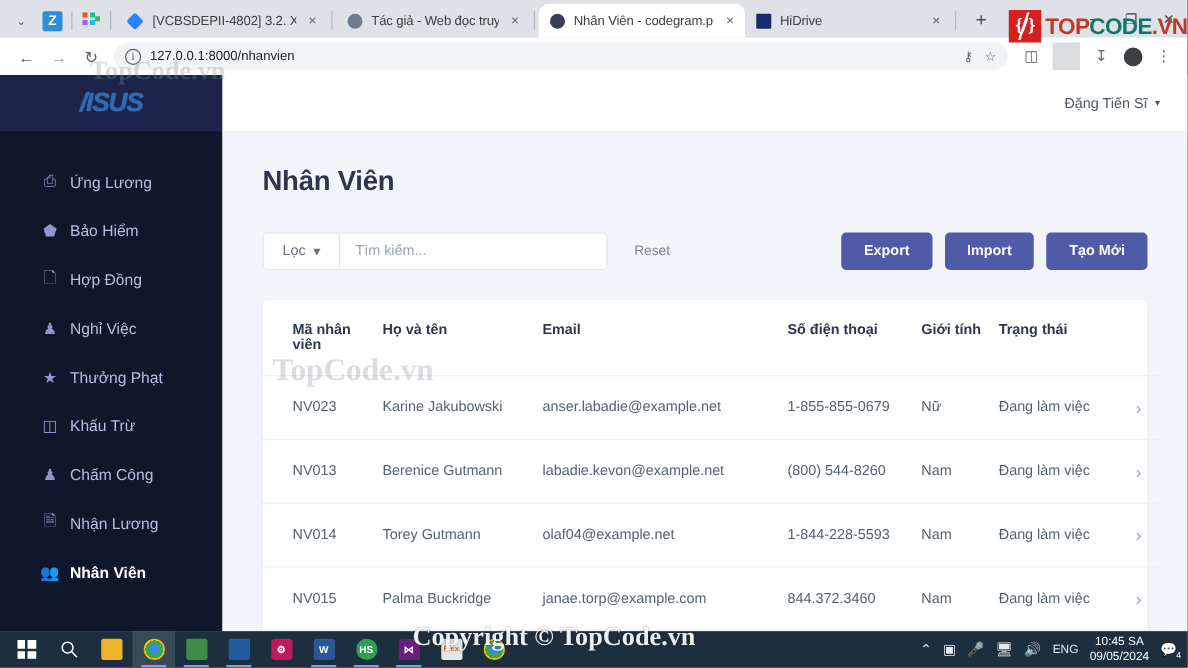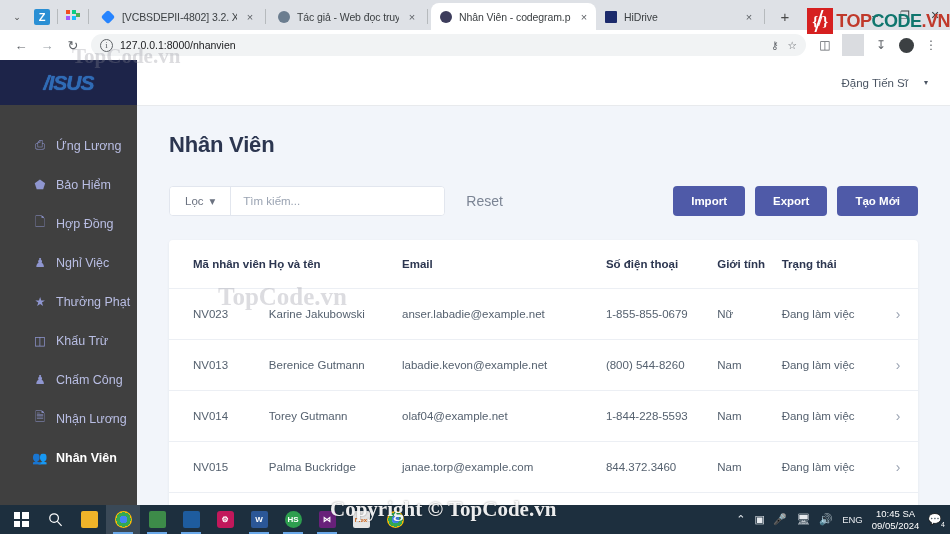--- a/index.html
+++ b/index.html
@@ -100,21 +100,21 @@
   .wm-url {
     position: absolute; left: 72px; top: 44px; font-size: 21px; color: rgba(140,140,150,0.30);
     font-family: "Liberation Serif", serif; font-weight: bold; letter-spacing: 0px;
     pointer-events: none; z-index: 5;
   }
 
   
   .viewport { display: flex; height: 445px; background: #f2f5fa; position: relative; }
 
   
-  .sidebar { width: 137px; background: #404040; flex: none; position: relative; }
+  .sidebar { width: 178px; background: #0f172a; flex: none; position: relative; }
   .brand {
     height: 45px; background: #1d2449; display: flex; align-items: center; justify-content: center;
   }
   .asus-logo {
     font-family: "Liberation Sans", sans-serif; font-size: 21px; font-weight: bold;
     color: #2f6bb5; letter-spacing: -1px; font-style: italic;
     text-shadow: 0 0 1px #3d7fd4;
   }
   .nav { padding-top: 21px; }
   .nav-item {
@@ -127,38 +127,38 @@
                   justify-content: center; color: #8f96d0; }
   .nav-item.active .ic { color: #ffffff; }
 
   
   .main { flex: 1; background: #f2f5fa; overflow: hidden; position: relative; }
   .topbar {
     height: 46px; background: #fff; display: flex; align-items: center;
     padding: 0 22px 0 20px; border-bottom: 1px solid #e8eaed;
   }
   .company { font-size: 11.5px; color: #6b7280; }
-  .user { margin-left: auto; font-size: 11.5px; color: #4b5563; display: flex; align-items: center; gap: 16px; }
+  .user { margin-left: auto; font-size: 11.5px; color: #4b5563; display: flex; align-items: center; gap: 6px; }
   .caret { font-size: 8px; }
 
   .content { padding: 26px 32px 0 32px; }
   .page-title { font-size: 22px; font-weight: bold; color: #2c3650; margin-bottom: 28px; letter-spacing: -0.2px; }
 
   .controls { display: flex; align-items: center; margin-bottom: 24px; }
   .searchgroup { display: flex; height: 30px; border: 1px solid #e2e6ee; border-radius: 4px; background: #fff; overflow: hidden; }
   .filter-btn {
     display: flex; align-items: center; gap: 6px; padding: 0 15px;
     font-size: 11.5px; color: #6b7280; border-right: 1px solid #e2e6ee; background: #fff;
   }
   .search-input {
     width: 213px; border: none; outline: none; padding: 0 12px; font-size: 11.5px;
     color: #333; font-family: "Liberation Sans", sans-serif; background: #fff;
   }
   .search-input::placeholder { color: #9aa3b2; }
-  .reset-link { font-size: 14px; color: #7b8494; margin-left: 21px; }
+  .reset-link { font-size: 11px; color: #7b8494; margin-left: 21px; }
   .btn-group { margin-left: auto; display: flex; gap: 10px; }
   .btn {
     background: #4f5aa8; color: #fff; font-size: 11.5px; font-weight: bold;
     padding: 0 18px; height: 30px; border-radius: 4px; border: none;
     display: flex; align-items: center; justify-content: center;
     font-family: "Liberation Sans", sans-serif;
   }
 
   
   .card { background: #fff; border-radius: 4px; box-shadow: 0 1px 3px rgba(30,40,70,0.07); }
@@ -354,22 +354,22 @@
         <div class="controls">
           <div class="searchgroup">
             <div class="filter-btn">
               <span>Lọc</span>
               <span>▾</span>
             </div>
             <input class="search-input" type="text" placeholder="Tìm kiếm..." style="">
           </div>
           <span class="reset-link">Reset</span>
           <div class="btn-group">
+            <button class="btn">Export</button>
             <button class="btn">Import</button>
-            <button class="btn">Export</button>
             <button class="btn">Tạo Mới</button>
           </div>
         </div>
 
         <div class="card">
           <table>
             <thead>
               <tr>
                 <th class="c0">Mã nhân viên</th>
                 <th class="c1">Họ và tên</th>

